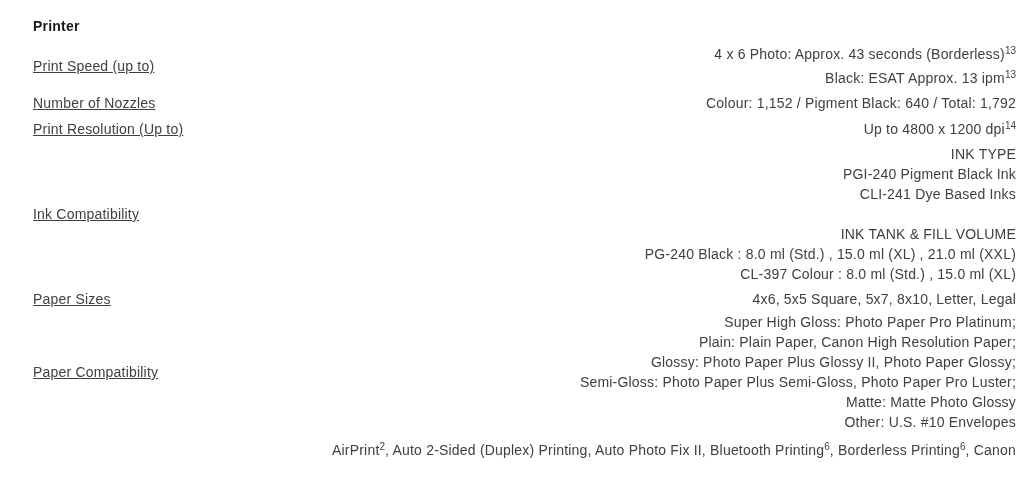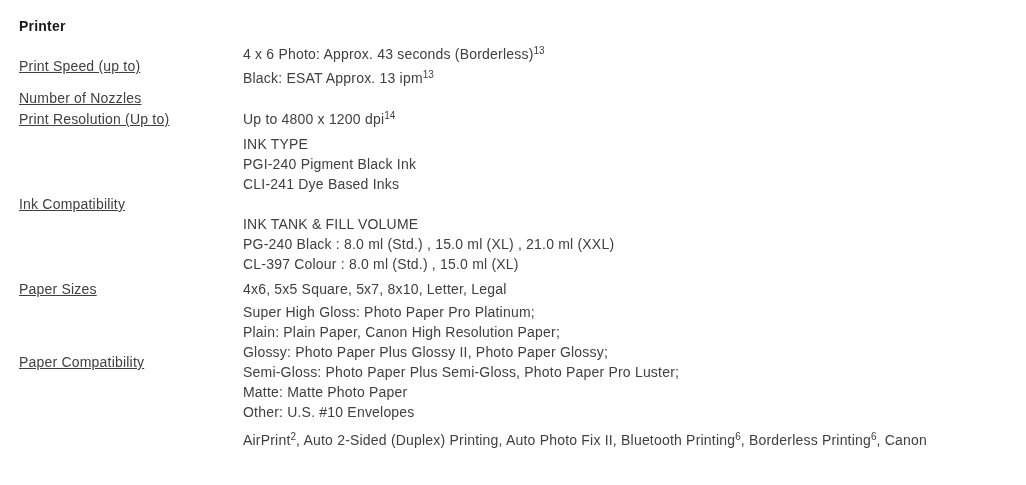--- a/index.html
+++ b/index.html
@@ -12,20 +12,21 @@
     width: 1026px;
     height: 485px;
     overflow: hidden;
     font-family: "Liberation Sans", sans-serif;
     font-size: 14px;
     color: #404040;
     letter-spacing: 0.2px;
   }
   .spec-section {
     padding: 14px 10px 0 19px;
+    margin-left: 14px;
   }
   .section-heading {
     margin: 0 0 4px 0;
     font-size: 14px;
     font-weight: 700;
     color: #1a1a1a;
     line-height: 24px;
   }
   .row {
     display: flex;
@@ -34,20 +35,21 @@
   .label {
     flex: 0 0 224px;
     width: 224px;
     display: flex;
     align-items: center;
     text-decoration: underline;
   }
   .value {
     flex: 1;
     min-width: 0;
+    text-align: right;
   }
   .lh24 .line { line-height: 24px; min-height: 24px; }
   .lh26 .line { line-height: 26px; min-height: 26px; }
   .lh20 .line { line-height: 20px; min-height: 20px; }
   .row-ink { padding: 2px 0; }
   .row-features { padding-top: 8px; }
   sup {
     font-size: 10px;
     line-height: 0;
     vertical-align: baseline;
@@ -68,20 +70,23 @@
     <div class="row lh24">
       <div class="label">Print Speed (up to)</div>
       <div class="value">
         <div class="line"><span>4 x 6 Photo: Approx. 43 seconds (Borderless)</span><sup>13</sup></div>
         <div class="line"><span>Black: ESAT Approx. 13 ipm</span><sup>13</sup></div>
       </div>
     </div>
 
     <div class="row lh26">
       <div class="label">Number of Nozzles</div>
+      <div class="value">
+        <div class="line"><span>Colour: 1,152 / Pigment Black: 640 / Total: 1,792</span></div>
+      </div>
     </div>
 
     <div class="row lh26">
       <div class="label">Print Resolution (Up to)</div>
       <div class="value">
         <div class="line"><span>Up to 4800 x 1200 dpi</span><sup>14</sup></div>
       </div>
     </div>
 
     <div class="row lh20 row-ink">
@@ -104,21 +109,21 @@
       </div>
     </div>
 
     <div class="row lh20">
       <div class="label">Paper Compatibility</div>
       <div class="value">
         <div class="line"><span>Super High Gloss: Photo Paper Pro Platinum;</span></div>
         <div class="line"><span>Plain: Plain Paper, Canon High Resolution Paper;</span></div>
         <div class="line"><span>Glossy: Photo Paper Plus Glossy II, Photo Paper Glossy;</span></div>
         <div class="line"><span>Semi-Gloss: Photo Paper Plus Semi-Gloss, Photo Paper Pro Luster;</span></div>
-        <div class="line"><span>Matte: Matte Photo Paper</span></div>
+        <div class="line"><span>Matte: Matte Photo Glossy</span></div>
         <div class="line"><span>Other: U.S. #10 Envelopes</span></div>
       </div>
     </div>
 
     <div class="row lh20 row-features">
       <div class="label"></div>
       <div class="value">
         <div class="line"><span>AirPrint</span><sup>2</sup><span>, Auto 2-Sided (Duplex) Printing, Auto Photo Fix II, Bluetooth Printing</span><sup>6</sup><span>, Borderless Printing</span><sup>6</sup><span>, Canon</span></div>
       </div>
     </div>

